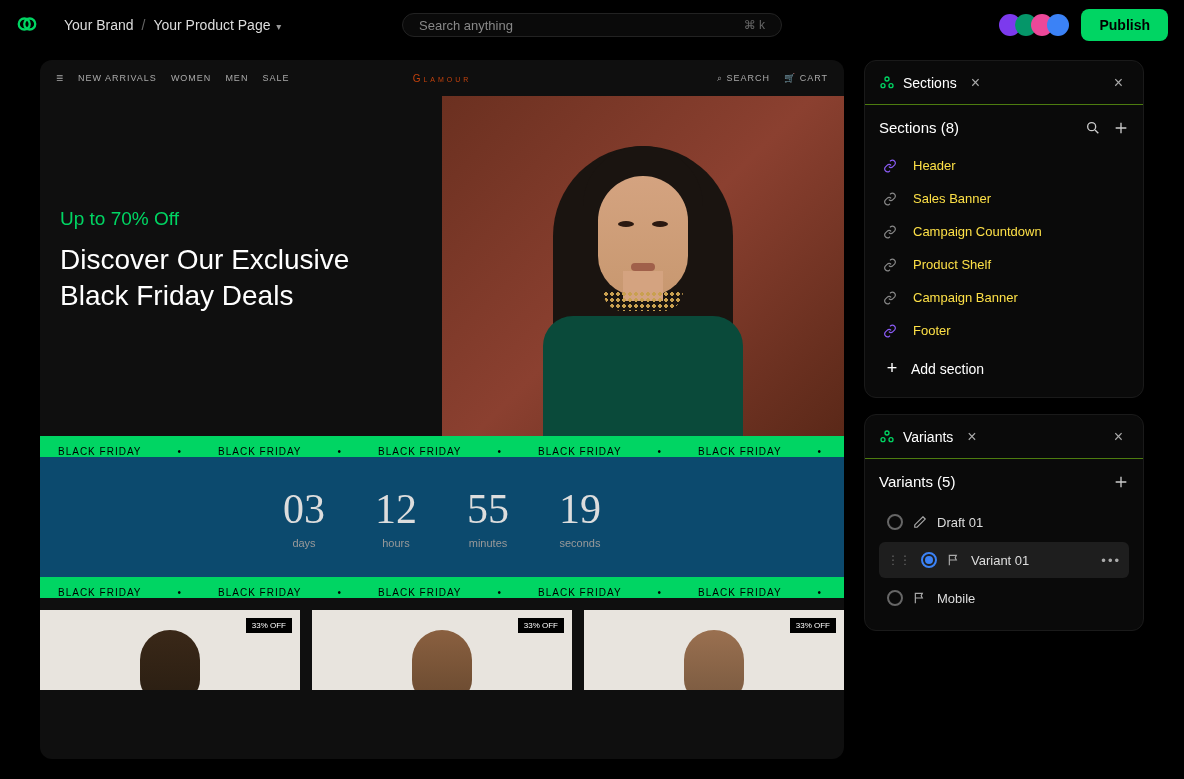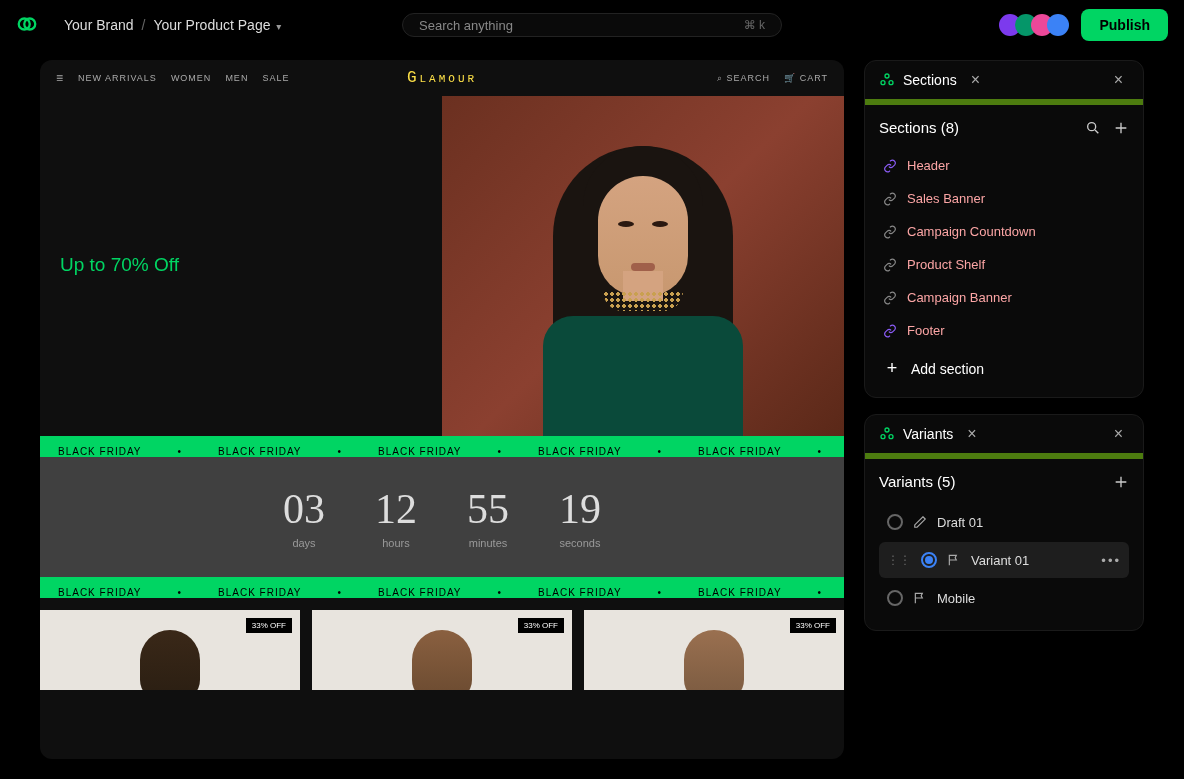--- a/index.html
+++ b/index.html
@@ -17,21 +17,21 @@
 .top-right{margin-left:auto;display:flex;align-items:center;gap:12px;}
 .avatars{display:flex;}
 .avatar{width:22px;height:22px;border-radius:50%;margin-left:-6px;}
 .av1{background:#7c3aed;}.av2{background:#059669;}.av3{background:#ec4899;}.av4{background:#3b82f6;}
 .publish-btn{background:#00d563;color:#000;border:none;padding:8px 18px;border-radius:8px;font-weight:600;font-size:14px;cursor:pointer;}
 .main{position:absolute;top:60px;left:40px;right:40px;bottom:20px;display:flex;gap:20px;}
 .canvas{flex:1;background:#0f0f0f;border-radius:12px;overflow:hidden;position:relative;}
 .canvas-header{height:36px;display:flex;align-items:center;padding:0 16px;font-size:9px;letter-spacing:1px;color:#aaa;}
 .ch-left{display:flex;gap:14px;align-items:center;}
 .menu-icon{font-size:12px;}
-.ch-center{position:absolute;left:50%;transform:translateX(-50%);font-size:16px;letter-spacing:3px;color:#fde047;font-family:Liberation Mono, monospace;font-variant:small-caps;}
+.ch-center{position:absolute;left:50%;transform:translateX(-50%);font-size:10px;letter-spacing:3px;color:#c2410c;font-family:Liberation Sans, sans-serif;font-variant:small-caps;}
 .ch-right{margin-left:auto;display:flex;gap:14px;}
 .hero{display:flex;height:340px;}
 .hero-left{width:50%;padding:30px 20px 20px;display:flex;flex-direction:column;justify-content:center;}
 .hero-sub{color:#00d563;font-size:19px;margin-bottom:12px;}
 .hero-title{font-size:28px;line-height:1.3;font-weight:400;color:#fff;margin-bottom:20px;}
 .hero-cta{background:#00d563;color:#000;border:none;padding:10px 14px;font-size:10px;width:fit-content;cursor:pointer;}
 .hero-right{width:50%;background:linear-gradient(135deg,#6b3020 0%,#8b4030 50%,#5a2818 100%);position:relative;display:flex;align-items:flex-end;justify-content:center;}
 .model{width:220px;height:300px;position:relative;}
 .face{width:90px;height:120px;background:linear-gradient(180deg,#d4a380 0%,#c89870 100%);border-radius:45px 45px 40px 40px;margin:20px auto 0;position:relative;}
 .hair{position:absolute;top:10px;left:50%;transform:translateX(-50%);width:180px;height:280px;background:#1a1410;border-radius:90px 90px 30px 30px;z-index:0;}
@@ -41,47 +41,47 @@
 .necklace{width:80px;height:20px;background:radial-gradient(circle,#c9a050 2px,transparent 2px);background-size:6px 6px;position:absolute;top:155px;left:70px;z-index:3;border-radius:0 0 40px 40px;}
 .face{z-index:2;position:absolute;top:20px;left:65px;}
 .eye{width:16px;height:6px;background:#2a1810;border-radius:50%;position:absolute;top:45px;}
 .eye.l{left:20px;}.eye.r{right:20px;}
 .lips{width:24px;height:8px;background:#a0604a;border-radius:4px;position:absolute;bottom:25px;left:33px;}
 
 .marquee{background:#00d563;height:21px;display:flex;align-items:flex-end;overflow:hidden;font-size:10px;color:#000;letter-spacing:1px;white-space:nowrap;}
 .marquee span{padding:0 18px;}
 .dot{padding:0;}
 
-.countdown{height:120px;display:flex;justify-content:center;align-items:center;gap:50px;background:#404040;}
+.countdown{height:120px;display:flex;justify-content:center;align-items:center;gap:50px;background:#0c4a6e;}
 .cd-item{text-align:center;}
 .cd-num{font-size:42px;font-weight:200;color:#ddd;font-family:Georgia,serif;}
 .cd-label{font-size:11px;color:#999;margin-top:4px;}
 
 .products{display:flex;gap:12px;padding:12px 0 0;}
 .product{flex:1;height:80px;background:#e8e4de;position:relative;overflow:hidden;}
 .badge{position:absolute;top:8px;right:8px;background:#000;color:#fff;font-size:8px;padding:3px 6px;}
 .phead{width:60px;height:70px;border-radius:30px 30px 20px 20px;position:absolute;bottom:-10px;left:50%;transform:translateX(-50%);}
 .p1{background:linear-gradient(180deg,#3a2818 0%,#2a1e12 100%);}
 .p2{background:linear-gradient(180deg,#8a6040 0%,#6a4a30 100%);}
 .p3{background:linear-gradient(180deg,#9a7050 0%,#7a5a40 100%);}
 
 .panels{width:280px;display:flex;flex-direction:column;gap:16px;}
 .panel{background:#0a0a0a;border:1px solid #1a1a1a;border-radius:12px;overflow:hidden;}
-.panel-tab{height:44px;display:flex;align-items:center;padding:0 14px;border-bottom:6px solid #4d7c0f;position:relative;}
+.panel-tab{height:44px;display:flex;align-items:center;padding:0 14px;border-bottom:1px solid #4d7c0f;position:relative;}
 .panel-tab-active{display:flex;align-items:center;gap:8px;background:#0a0a0a;height:100%;padding-right:12px;}
 .panel-icon{color:#00d563;}
 .panel-title{font-size:14px;font-weight:500;}
 .close-x{color:#aaa;cursor:pointer;font-size:16px;padding:0 6px;}
 .close-far{margin-left:auto;}
 .panel-body{padding:14px;}
 .panel-header{display:flex;align-items:center;justify-content:space-between;margin-bottom:14px;}
 .panel-header h3{font-size:15px;font-weight:500;}
 .panel-header-actions{display:flex;gap:12px;color:#ccc;}
 .section-list,.variant-list{display:flex;flex-direction:column;gap:2px;}
-.section-item{display:flex;align-items:center;gap:10px;padding:8px 4px;font-size:13px;color:#fca5a5;cursor:pointer;border-radius:6px;}
+.section-item{display:flex;align-items:center;gap:16px;padding:8px 4px;font-size:13px;color:#fde047;cursor:pointer;border-radius:6px;}
 .link-icon{width:14px;height:14px;color:#888;flex-shrink:0;}
 .link-icon.accent{color:#8b5cf6;}
 .add-section{display:flex;align-items:center;gap:10px;padding:12px 4px 4px;font-size:14px;color:#fff;cursor:pointer;}
 .plus-big{font-size:18px;width:18px;text-align:center;}
 
 .variant-item{display:flex;align-items:center;gap:10px;padding:10px 8px;font-size:13px;color:#ddd;cursor:pointer;border-radius:6px;}
 .variant-item.selected{background:#1e1e1e;}
 .radio{width:16px;height:16px;border:2px solid #666;border-radius:50%;flex-shrink:0;position:relative;}
 .radio.on{border-color:#3b82f6;}
 .radio.on::after{content:"";position:absolute;inset:2px;background:#3b82f6;border-radius:50%;}
@@ -136,20 +136,24 @@
       <div class="ch-center">Glamour</div>
       <div class="ch-right">
         <span>⌕ <span>SEARCH</span></span>
         <span>🛒 <span>CART</span></span>
       </div>
     </div>
 
     <div class="hero">
       <div class="hero-left">
         <div class="hero-sub">Up to 70% Off</div>
+        <div class="hero-title">
+          <span>Discover Our Exclusive</span><br>
+          <span>Black Friday Deals</span>
+        </div>
       </div>
       <div class="hero-right">
         <div class="model">
           <div class="hair"></div>
           <div class="face">
               <div class="eye l"></div>
               <div class="eye r"></div>
               <div class="lips"></div>
             </div>
           <div class="neck"></div>

